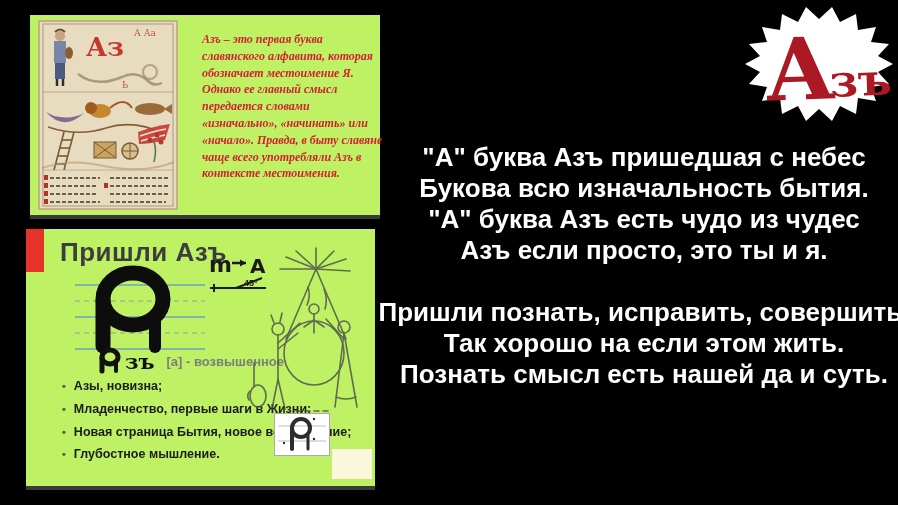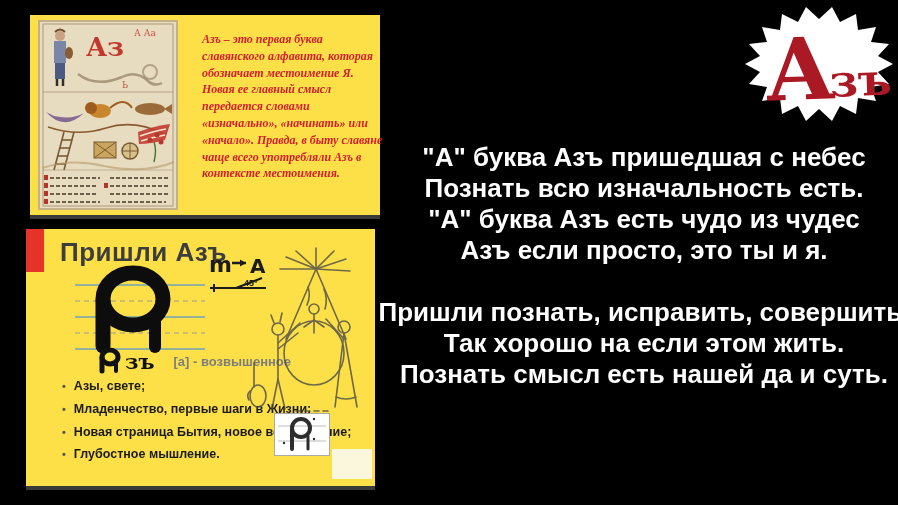--- a/index.html
+++ b/index.html
@@ -1,34 +1,34 @@
 <!DOCTYPE html>
 <html><head>
 <meta charset="utf-8">
 <style>
   html,body{margin:0;padding:0;background:#000;}
   body{position:relative;width:898px;height:505px;overflow:hidden;
        font-family:"Liberation Sans",sans-serif;}
-  .panel{position:absolute;background:#fde047;text-decoration:underline;}
+  .panel{position:absolute;background:#bef264;text-decoration:underline;}
   #panel-manuscript{left:30px;top:15px;width:350px;height:200px;border-bottom:4px solid #3a3a3a;}
   #panel-bukova{left:26px;top:229px;width:349px;height:257px;border-bottom:4px solid #3a3a3a;}
 
   #ms-svg{position:absolute;left:8px;top:5px;}
   #red-desc{position:absolute;left:172px;top:16px;width:186px;
             font-family:"Liberation Serif",serif;font-weight:bold;font-style:italic;
             font-size:12px;line-height:16.8px;color:#d21f33;white-space:pre-line;}
 
   #accent-square{position:absolute;left:0;top:0;width:18px;height:43px;background:#e63329;}
   #bukova-title{position:absolute;left:34px;top:8px;font-size:26px;font-weight:bold;
                 color:#3d3d3d;letter-spacing:0.5px;}
   #practice-svg{position:absolute;left:45px;top:36px;}
   #caption-row{position:absolute;left:70px;top:116px;display:flex;align-items:center;height:32px;}
   #caption-zletters{font-family:"DejaVu Serif",serif;font-weight:bold;font-size:21px;color:#111;
                     margin-left:1px;}
-  #caption-text{margin-left:19px;font-size:13px;color:#7d7d7d;font-weight:bold;}
+  #caption-text{margin-left:12px;font-size:13px;color:#7d7d7d;font-weight:bold;}
   #bullet-list{position:absolute;left:36px;top:146px;list-style:none;margin:0;padding:0;}
   #bullet-list li{height:22.8px;line-height:22.8px;font-size:12.5px;font-weight:bold;color:#1b1b1b;}
   #bullet-list li .dot{color:#555;margin-right:8px;font-size:11px;}
   #diagram-svg{position:absolute;left:182px;top:22px;}
   #sketch-svg{position:absolute;left:212px;top:18px;}
   #strokebox-svg{position:absolute;left:248px;top:184px;}
   #sticky-note{position:absolute;left:306px;top:220px;width:40px;height:30px;background:#fbf7dc;}
 
   #logo{position:absolute;left:743px;top:3px;}
 
@@ -113,21 +113,21 @@
         <rect x="6" y="171" width="4" height="5"></rect>
           <rect x="6" y="179" width="4" height="5"></rect>
         <rect x="66" y="163" width="4" height="5"></rect>
       </g>
     </g>
   </svg>
 
   <div id="red-desc">Азъ – это первая буква
 славянского алфавита, которая
 обозначает местоимение Я.
-Новая ее главный смысл
+Однако ее главный смысл
 передается словами
 «изначально», «начинать» или
 «начало». Правда, в быту славяне
 чаще всего употребляли Азъ в
 контексте местоимения.</div>
 </div>
 
 <div class="panel" id="panel-bukova">
   <div id="accent-square"></div>
   <div id="bukova-title">Пришли Азъ</div>
@@ -153,21 +153,21 @@
         <ellipse cx="14" cy="11" rx="8" ry="7" stroke-width="5"></ellipse>
         <line x1="6" y1="12" x2="6" y2="25" stroke-width="5"></line>
         <line x1="20" y1="17" x2="20" y2="25" stroke-width="4"></line>
       </g>
     </svg>
     <span id="caption-zletters">зъ</span>
     <span id="caption-text">[а] - возвышенное</span>
   </div>
 
   <ul id="bullet-list">
-    <li><span class="dot">•</span><span>Азы, свете;</span></li>
+    <li><span class="dot">•</span><span>Азы, новизна;</span></li>
     <li><span class="dot">•</span><span>Младенчество, первые шаги в Жизни;</span></li>
     <li><span class="dot">•</span><span>Новая страница Бытия, новое восхождение;</span></li>
     <li><span class="dot">•</span><span>Глубостное мышление.</span></li>
   </ul>
 
   <svg id="diagram-svg" width="62" height="44" viewBox="0 0 62 44">
     <text x="1" y="21" font-size="22" font-weight="bold" fill="#1a1a1a" font-family="DejaVu Sans, sans-serif">m</text>
     <line x1="24" y1="12" x2="38" y2="12" stroke="#1a1a1a" stroke-width="2.5"></line>
     <path d="M38,12 l-6,-3.5 v7 Z" fill="#1a1a1a"></path>
     <text x="42" y="22" font-size="20" font-weight="bold" fill="#1a1a1a" font-family="DejaVu Sans, sans-serif">А</text>
@@ -244,20 +244,20 @@
 <svg id="logo" width="152" height="122" viewBox="0 0 152 122">
   <polygon points="150,61 135,69 146,81 128,84 133,98 115,95 113,111 97,103 89,118 76,106 63,118 55,103 39,111 37,95 19,98 24,84 6,81 17,69 2,61 17,53 6,41 24,39 19,24 37,27 39,11 55,19 63,4 76,16 89,4 97,19 113,11 115,27 133,24 128,39 146,41 135,53" fill="#ffffff"></polygon>
   <g transform="rotate(-2 76 61)">
     <text x="22" y="96" font-family="DejaVu Serif, serif" font-weight="bold" font-size="86" fill="#ab1a24">А</text>
     <text x="86" y="94" font-family="DejaVu Serif, serif" font-weight="bold" font-size="44" fill="#ab1a24">зъ</text>
   </g>
 </svg>
 
 <div id="poem">
   <div class="pline">"А" буква Азъ пришедшая с небес</div>
-  <div class="pline">Познать всю изначальность есть.</div>
+  <div class="pline">Букова всю изначальность бытия.</div>
   <div class="pline">"А" буква Азъ есть чудо из чудес</div>
   <div class="pline">Азъ если просто, это ты и я.</div>
   <div class="pline"></div>
   <div class="pline">Пришли познать, исправить, совершить.</div>
   <div class="pline">Так хорошо на если этом жить.</div>
   <div class="pline">Познать смысл есть нашей да и суть.</div>
 </div>
 
 </body></html>

